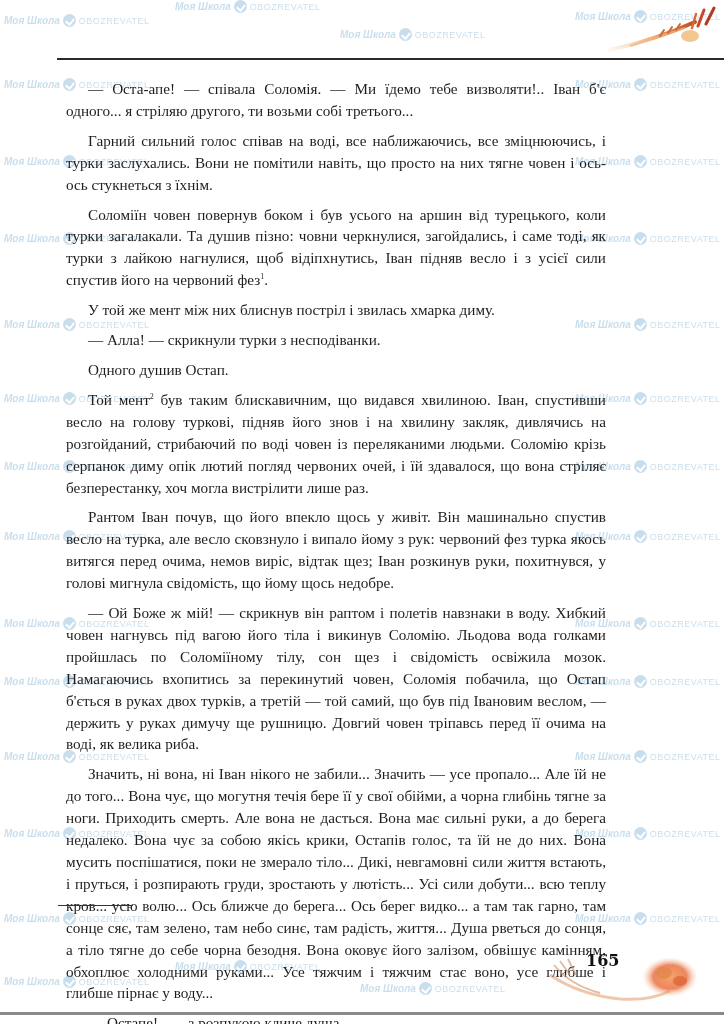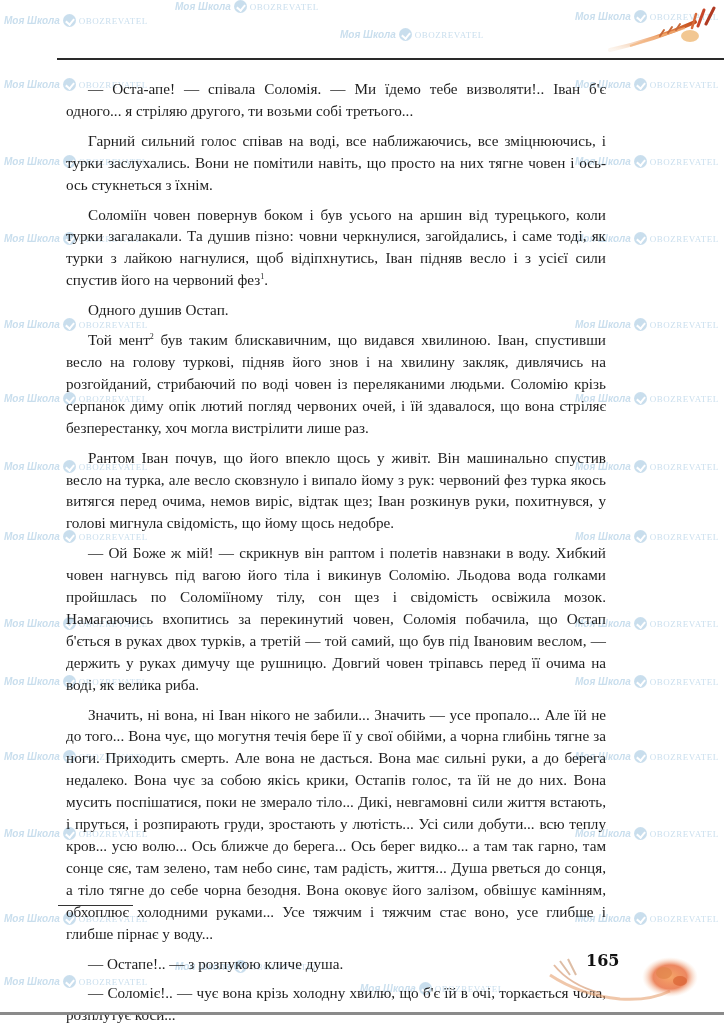--- a/index.html
+++ b/index.html
@@ -16,21 +16,21 @@
     }
     .watermark .wm-school { font-style: italic; font-weight: bold; }
     .watermark .wm-logo {
       width: 13px; height: 13px; border-radius: 50%;
       background: #b8d4e8; display: inline-block; position: relative;
     }
     .watermark .wm-logo::after {
       content: ""; position: absolute; left: 4px; top: 3px; width: 4px; height: 6px;
       border-right: 2px solid #fff; border-bottom: 2px solid #fff; transform: rotate(40deg);
     }
-    .watermark .wm-brand { letter-spacing: 0.5px; font-size: 9px; font-family: Liberation Serif, serif; }
+    .watermark .wm-brand { letter-spacing: 0.5px; font-size: 9px; }
 
     .header {
       position: absolute; left: 57px; right: 0; top: 0; height: 60px;
     }
     .header-title {
       position: absolute; right: 118px; top: 36px;
       font-family: "DejaVu Serif", serif; font-weight: bold; font-size: 16px;
       color: #a23a3a; letter-spacing: 0.2px;
     }
     .header-rule {
@@ -244,20 +244,22 @@
   <path d="M98 20 L104 4" stroke="#c8462a" stroke-width="3" stroke-linecap="round"></path>
   <path d="M106 18 L114 2" stroke="#b03a22" stroke-width="3" stroke-linecap="round"></path>
   <path d="M92 22 L96 8" stroke="#d86a3a" stroke-width="2.5" stroke-linecap="round"></path>
   <path d="M60 30 l4 -6 M68 27 l4 -6 M76 24 l4 -6" stroke="#c86a3a" stroke-width="2" stroke-linecap="round"></path>
 </svg>
 
 <div class="content">
   <p>— Оста-апе! — співала Соломія. — Ми їдемо тебе визволяти!.. Іван б'є одного... я стріляю другого, ти возьми собі третього...</p>
   <p>Гарний сильний голос співав на воді, все наближаючись, все зміцнюючись, і турки заслухались. Вони не помітили навіть, що просто на них тягне човен і ось-ось стукнеться з їхнім.</p>
   <p><span>Соломіїн човен повернув боком і був усього на аршин від турецького, коли турки загалакали. Та душив пізно: човни черкнулися, загойдались, і саме тоді, як турки з лайкою нагнулися, щоб відіпхнутись, Іван підняв весло і з усієї сили спустив його на червоний фез</span><sup>1</sup><span>.</span></p>
+  <p>У той же мент між них блиснув постріл і звилась хмарка диму.</p>
+  <p>— Алла! — скрикнули турки з несподіванки.</p>
   <p>Одного душив Остап.</p>
   <p><span>Той мент</span><sup>2</sup><span> був таким блискавичним, що видався хвилиною. Іван, спустивши весло на голову туркові, підняв його знов і на хвилину закляк, дивлячись на розгойданий, стрибаючий по воді човен із переляканими людьми. Соломію крізь серпанок диму опік лютий погляд червоних очей, і їй здавалося, що вона стріляє безперестанку, хоч могла вистрілити лише раз.</span></p>
   <p>Рантом Іван почув, що його впекло щось у живіт. Він машинально спустив весло на турка, але весло сковзнуло і випало йому з рук: червоний фез турка якось витягся перед очима, немов виріс, відтак щез; Іван розкинув руки, похитнувся, у голові мигнула свідомість, що йому щось недобре.</p>
   <p>— Ой Боже ж мій! — скрикнув він раптом і полетів навзнаки в воду. Хибкий човен нагнувсь під вагою його тіла і викинув Соломію. Льодова вода голками пройшлась по Соломіїному тілу, сон щез і свідомість освіжила мозок. Намагаючись вхопитись за перекинутий човен, Соломія побачила, що Остап б'ється в руках двох турків, а третій — той самий, що був під Івановим веслом, — держить у руках димучу ще рушницю. Довгий човен тріпавсь перед її очима на воді, як велика риба.</p>
   <p>Значить, ні вона, ні Іван нікого не забили... Значить — усе пропало... Але їй не до того... Вона чує, що могутня течія бере її у свої обійми, а чорна глибінь тягне за ноги. Приходить смерть. Але вона не дасться. Вона має сильні руки, а до берега недалеко. Вона чує за собою якісь крики, Остапів голос, та їй не до них. Вона мусить поспішатися, поки не змерало тіло... Дикі, невгамовні сили життя встають, і пруться, і розпирають груди, зростають у лютість... Усі сили добути... всю теплу кров... усю волю... Ось ближче до берега... Ось берег видко... а там так гарно, там сонце сяє, там зелено, там небо синє, там радість, життя... Душа рветься до сонця, а тіло тягне до себе чорна безодня. Вона оковує його залізом, обвішує камінням, обхоплює холодними руками... Усе тяжчим і тяжчим стає воно, усе глибше і глибше пірнає у воду...</p>
   <p>— Остапе!.. — з розпукою кличе душа.</p>
   <p>— Соломіє!.. — чує вона крізь холодну хвилю, що б'є їй в очі, торкається чола, розплутує коси...</p>
 </div>
 
 <div class="footnote-rule"></div>

